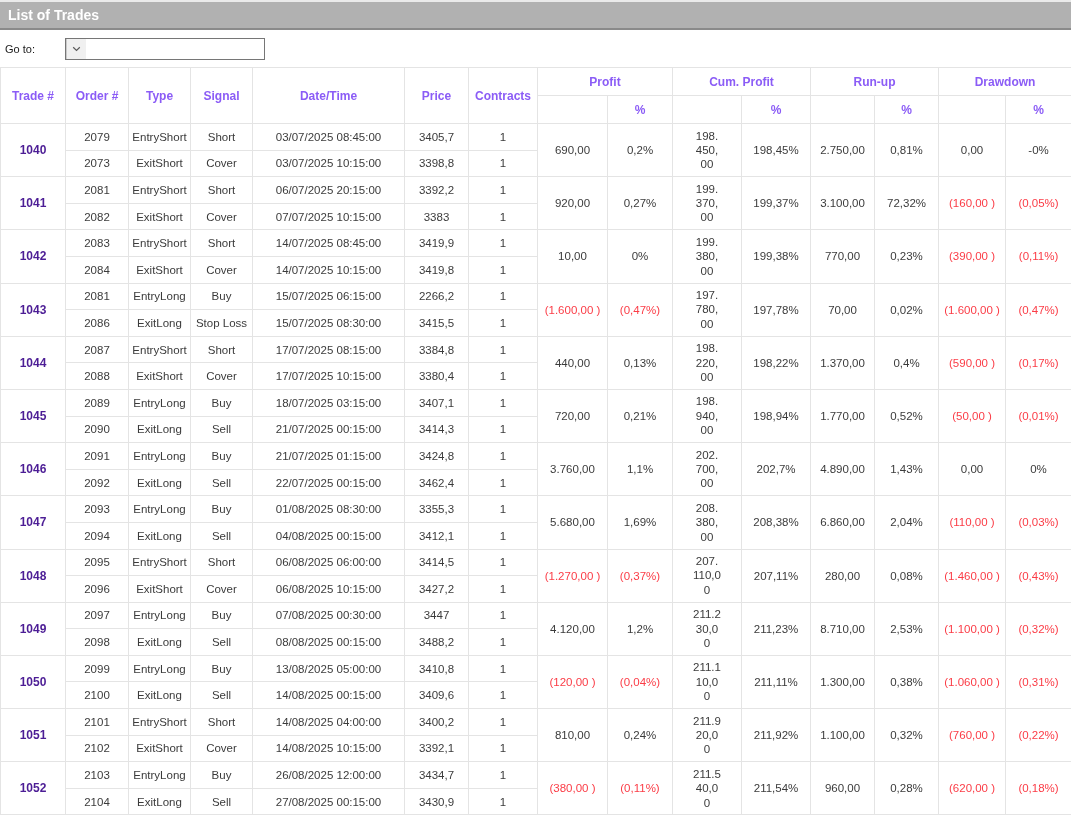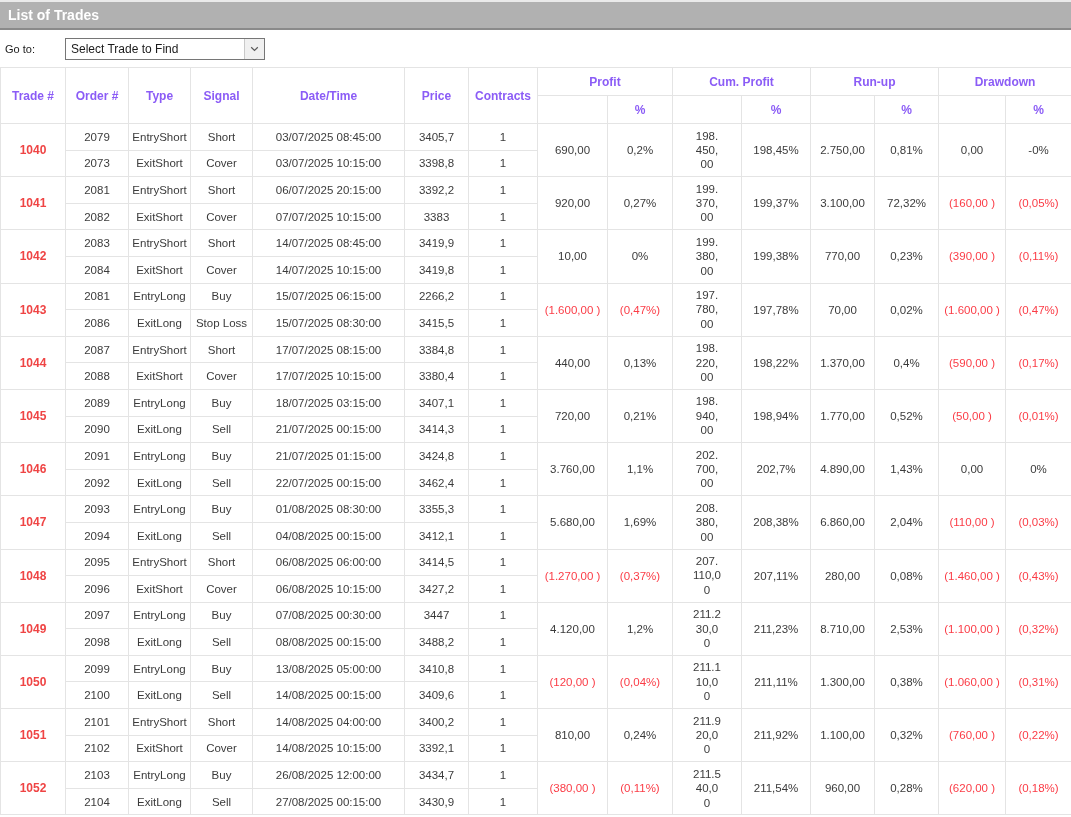--- a/index.html
+++ b/index.html
@@ -61,39 +61,38 @@
     font-size: 12px; font-weight: bold; color: #8b5cf6;
     height: 28px; background: #ffffff;
     white-space: nowrap;
   }
   td {
     font-size: 11.5px; color: #3b3b3b;
     height: 26.6px;
     white-space: nowrap;
     padding: 0 2px;
   }
-  td.trade-no { font-weight: bold; color: #ef4444; font-size: 12px; }
+  td.trade-no { font-weight: bold; color: #4c1d95; font-size: 12px; }
   td.num { padding: 0 4px; }
   td.wrap {
     white-space: normal; word-break: break-all;
     line-height: 1.25; padding: 0 20px;
   }
   td.neg { color: var(--neg, #fb3c46); }
 </style>
 </head>
 <body>
 
 <div class="titlebar">
   <span class="title">List of Trades</span>
 </div>
 
 <div class="toolbar">
   <span class="goto-label">Go to:</span>
   <div class="combobox">
-    <span class="value">Select Trade to Find</span>
     <span class="arrow-btn">
       <svg width="9" height="6" viewBox="0 0 9 6">
         <path d="M1.2 1.2 L4.5 4.4 L7.8 1.2" stroke="#5a5a5a" stroke-width="1.2" fill="none"></path>
       </svg>
     </span>
   </div>
 </div>
 
 <table>
   <colgroup>

